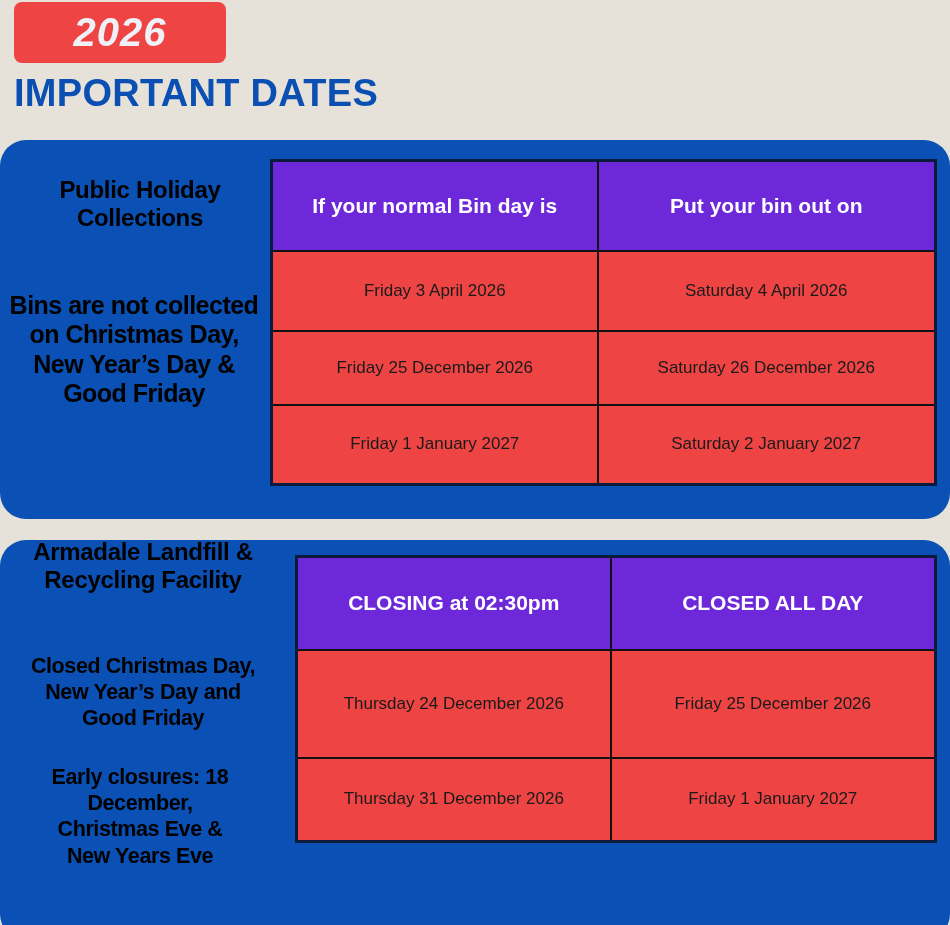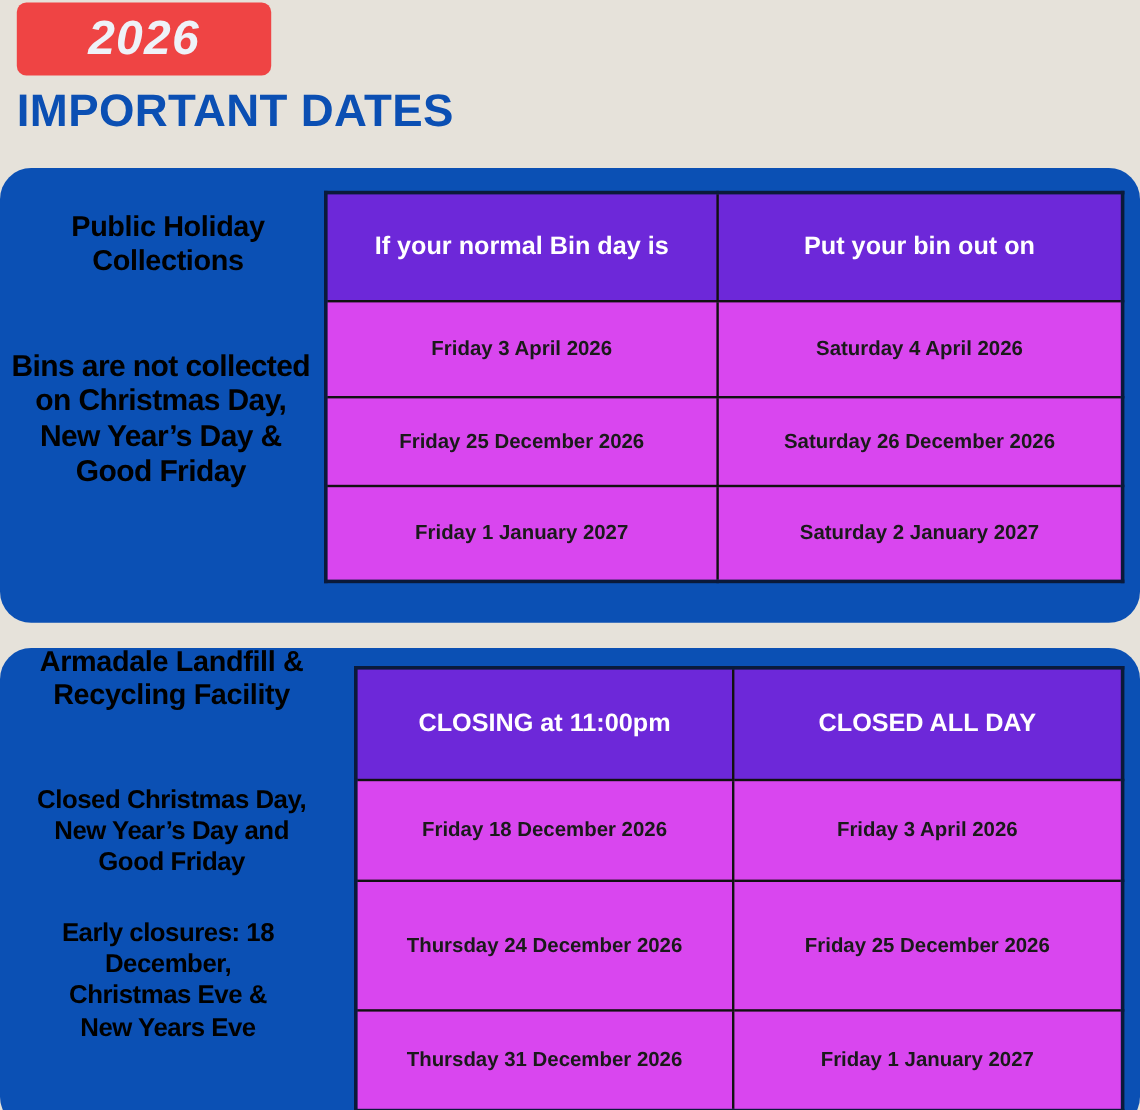--- a/index.html
+++ b/index.html
@@ -42,21 +42,21 @@
     table.dates th, table.dates td {
       border: 2.5px solid #111;
       text-align: center; vertical-align: middle;
       padding: 0;
     }
     table.dates th {
       background: #6d28d9; color: #ffffff; font-weight: bold;
       font-size: 21px;
     }
     table.dates td {
-      background: #d946ef; color: #1a1a1a; font-weight: bold;
+      background: #ef4444; color: #1a1a1a; font-weight: normal;
       font-size: 17px;
     }
     .t1 { left: 270px; top: 159px; width: 664px; }
     .t2 { left: 295px; top: 555px; width: 639px; }
   </style>
 </head>
 <body>
 
 <div class="year-badge">
   <span>2026</span>
@@ -101,29 +101,25 @@
 <div class="side side-note-sm" style="left:18px; top:653px; width:250px;">Closed Christmas Day, New Year’s Day and Good Friday</div>
 <div class="side side-note-sm" style="left:40px; top:764px; width:200px;">Early closures: 18 December, Christmas Eve &amp; New Years Eve</div>
 
 <table class="dates t2">
   <colgroup>
       <col style="width:314px">
       <col style="width:325px">
     </colgroup>
   <thead>
     <tr style="height:93px;">
-      <th>CLOSING at 11:00pm</th>
+      <th>CLOSING at 02:30pm</th>
       <th>CLOSED ALL DAY</th>
     </tr>
   </thead>
   <tbody>
-    <tr style="height:84px;">
-      <td>Friday 18 December 2026</td>
-      <td>Friday 3 April 2026</td>
-    </tr>
     <tr style="height:108px;">
       <td>Thursday 24 December 2026</td>
       <td>Friday 25 December 2026</td>
     </tr>
     <tr style="height:84px;margin-top:20px;">
       <td>Thursday 31 December 2026</td>
       <td>Friday 1 January 2027</td>
     </tr>
   </tbody>
 </table>

